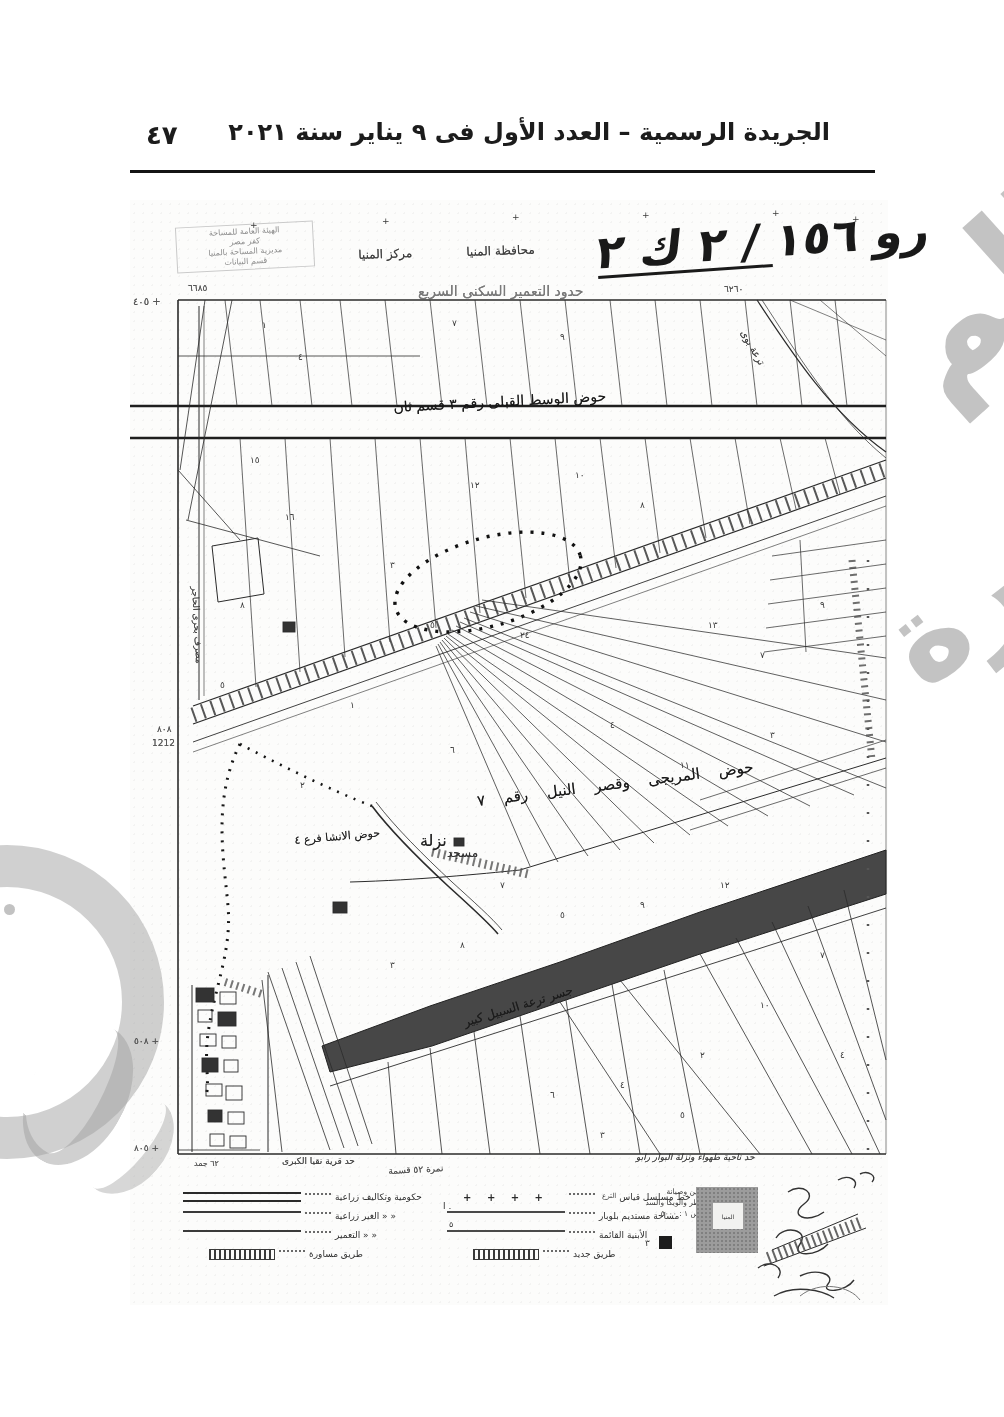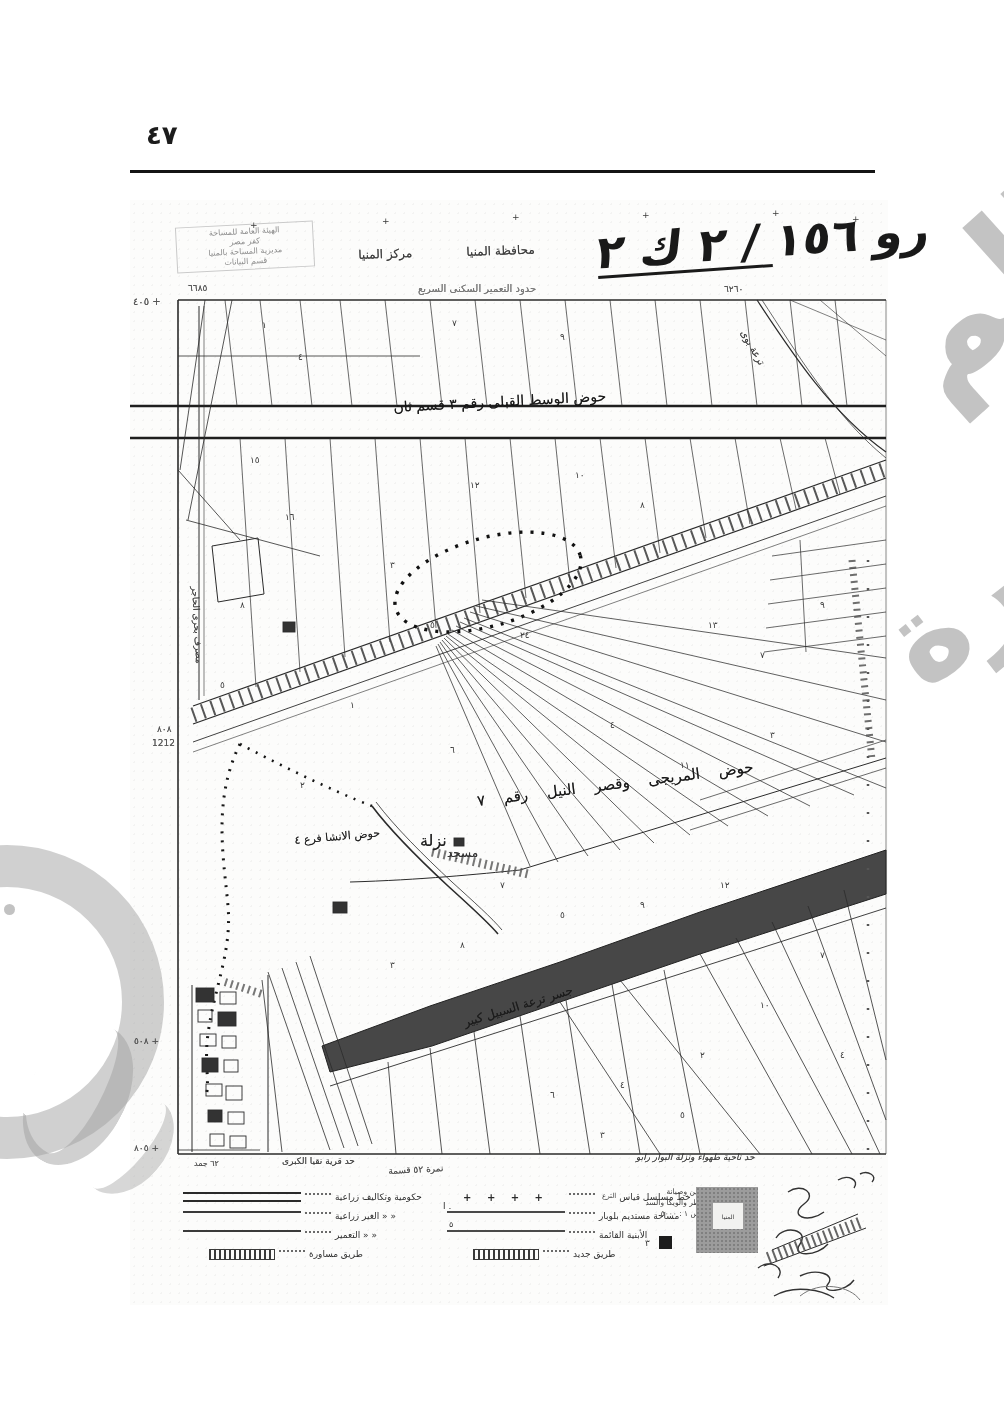--- a/index.html
+++ b/index.html
@@ -66,20 +66,21 @@
     border-right:20px solid #a7a7a7;opacity:.45;transform:rotate(40deg);}
   #wm-dot{position:absolute;left:4px;top:904px;width:11px;height:11px;border-radius:50%;background:#9a9a9a;opacity:.6;}
   svg{position:absolute;left:0;top:0;}
 </style>
 </head>
 <body>
 
 <div id="page-root">
 
   <div id="header-number">٤٧</div>
+  <div id="header-title">الجريدة الرسمية – العدد الأول فى ٩ يناير سنة ٢٠٢١</div>
   <div id="header-rule"></div>
 
   <div id="scan"></div>
 
   <div id="wm-ring" class="wm-shape"></div>
   <div id="wm-blob1"></div>
   <div id="wm-blob2"></div>
   <div id="wm-dot"></div>
   <div class="wm" id="wm1" style="left:845px;top:300px;font-size:150px;transform:rotate(-42deg);">الم</div>
   <div class="wm" id="wm2" style="left:852px;top:600px;font-size:125px;transform:rotate(-38deg);">صورة</div>
@@ -188,21 +189,21 @@
   <div id="corner-note">
       <div>الهيئة العامة للمساحة</div>
       <div>كفر مصر</div>
       <div>مديرية المساحة بالمنيا</div>
       <div>قسم البيانات</div>
     </div>
 
   <div id="labels-layer">
       <span class="map-label" style="left: 358px; top: 248px; font-size: 12px; transform: rotate(-2deg); color: rgb(61, 61, 61);">مركز المنيا</span>
       <span class="map-label" style="left: 466px; top: 245px; font-size: 12px; transform: rotate(-2deg); color: rgb(61, 61, 61);">محافظة المنيا</span>
-      <span class="map-label" style="left: 418px; top: 283px; font-size: 10px; color: rgb(122, 122, 122);">حدود التعمير السكنى السريع</span>
+      <span class="map-label" style="left: 418px; top: 283px; font-size: 14px; color: rgb(122, 122, 122);">حدود التعمير السكنى السريع</span>
       <span class="map-label" style="left: 393px; top: 399px; font-size: 14px; transform: rotate(-3deg); color: rgb(24, 24, 24);">حوض الوسط القبلى رقم ٣ قسم ثان</span>
       <span class="map-label" style="left: 476px; top: 792px; font-size: 15px; transform: rotate(-7deg); color: rgb(24, 24, 24); word-spacing: 14px;">حوض المريجى وقصر النيل رقم ٧</span>
       <span class="map-label" style="left: 294px; top: 834px; font-size: 11px; transform: rotate(-5deg); color: rgb(34, 34, 34);">حوض الانشا فرع ٤</span>
       <span class="map-label" style="left: 420px; top: 831px; font-size: 16px; color: rgb(34, 34, 34);">نزلة</span>
       <span class="map-label" style="left: 447px; top: 846px; font-size: 12px; color: rgb(51, 51, 51);">مسجد</span>
       <span class="map-label" style="left: 462px; top: 1016px; font-size: 12px; transform: rotate(-17deg); color: rgb(29, 29, 29);">جسر ترعة السبيل كبير</span>
       <span class="map-label" style="left: 200px; top: 586px; font-size: 9px; transform: rotate(87deg); color: rgb(68, 68, 68);">مصرف بحرى الحاجر</span>
       <span class="map-label" style="left: 748px; top: 328px; font-size: 10px; transform: rotate(60deg); color: rgb(68, 68, 68);">ترعة بوى</span>
       <span class="map-label" style="left: 188px; top: 283px; font-size: 9px; color: rgb(85, 85, 85);">٦٦٨٥</span>
       <span class="map-label" style="left: 724px; top: 284px; font-size: 9px; color: rgb(85, 85, 85);">٦٢٦٠</span>

